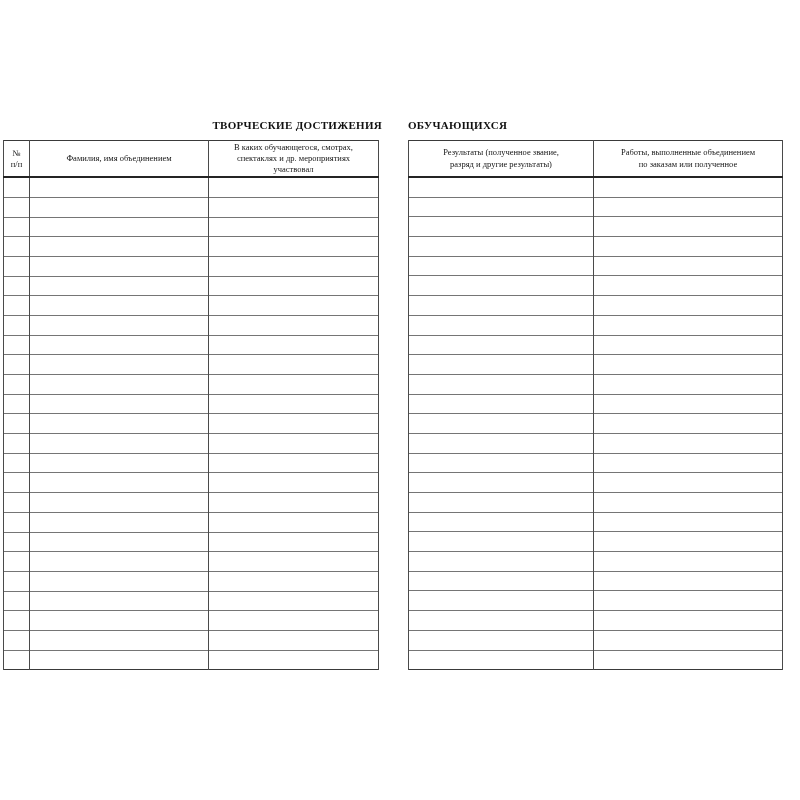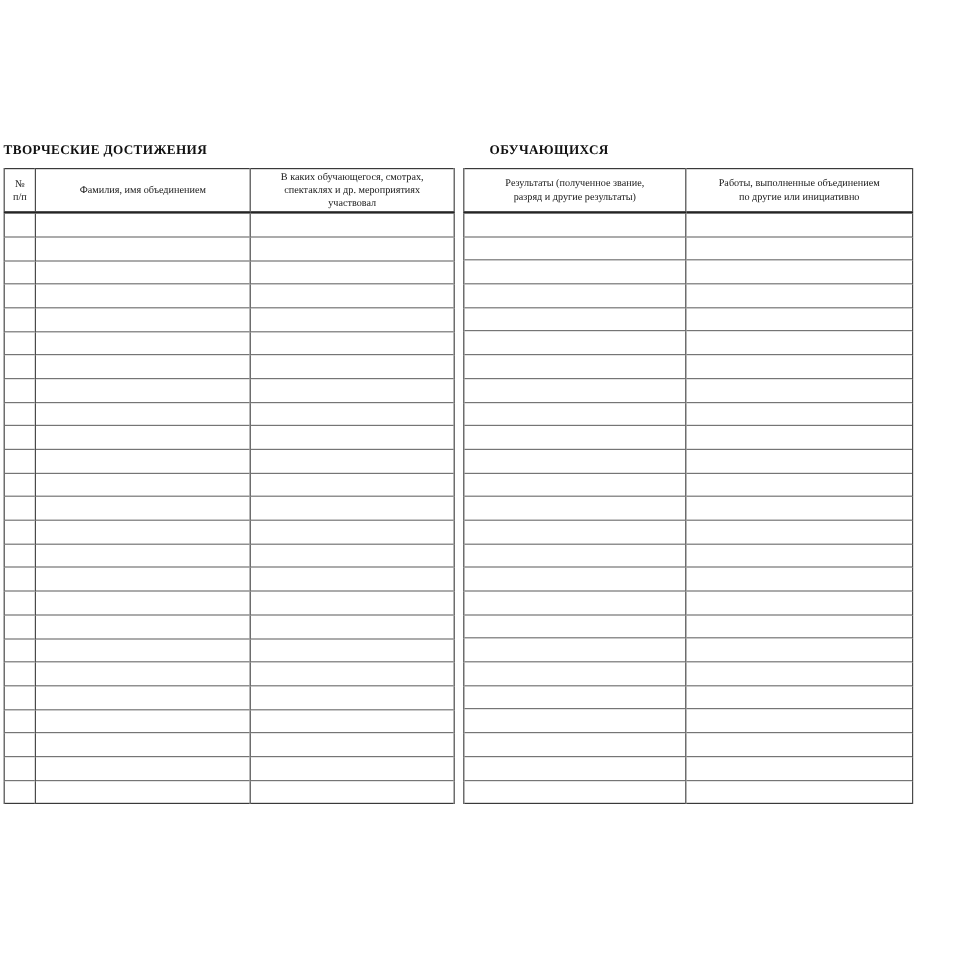--- a/index.html
+++ b/index.html
@@ -21,39 +21,40 @@
     top: 119px;
     font-size: 11px;
     font-weight: bold;
     letter-spacing: 0.3px;
     white-space: nowrap;
     color: #111111;
   }
   .page-title.left {
     left: 3px;
     width: 379px;
+    text-align: right;
   }
   .page-title.right {
     left: 408px;
     text-align: right;
   }
   table.form-tbl {
     position: absolute;
     top: 140px;
     border-collapse: collapse;
     table-layout: fixed;
     border: 1.6px solid #3a3a3a;
     background: #ffffff;
   }
   table.form-tbl.left-tbl {
     left: 3px;
     width: 375px;
   }
   table.form-tbl.right-tbl {
-    left: 386px;
+    left: 408px;
     width: 374px;
   }
   .left-tbl col.col-num    { width: 26px; }
   .left-tbl col.col-name   { width: 179px; }
   .left-tbl col.col-events { width: 170px; }
   .right-tbl col.col-results { width: 185px; }
   .right-tbl col.col-works   { width: 189px; }
   .form-tbl thead th {
     height: 33px;
     padding: 1px 3px;
@@ -237,21 +238,21 @@
   <table class="form-tbl right-tbl">
     <colgroup>
       <col class="col-results">
       <col class="col-works">
     </colgroup>
     <thead>
       <tr>
         <th>Результаты (полученное звание,
 разряд и другие результаты)</th>
         <th>Работы, выполненные объединением
-по другие или инициативно</th>
+по заказам или полученное</th>
       </tr>
     </thead>
     <tbody>
         <tr>
           <td></td>
           <td></td>
         </tr>
         <tr>
           <td></td>
           <td></td>

